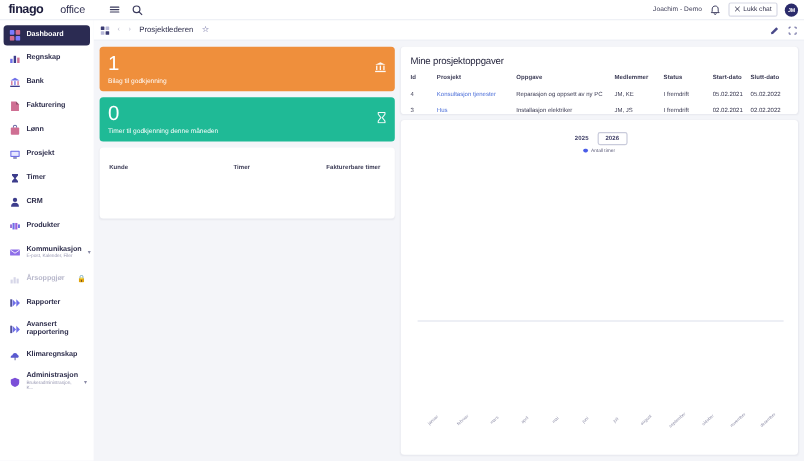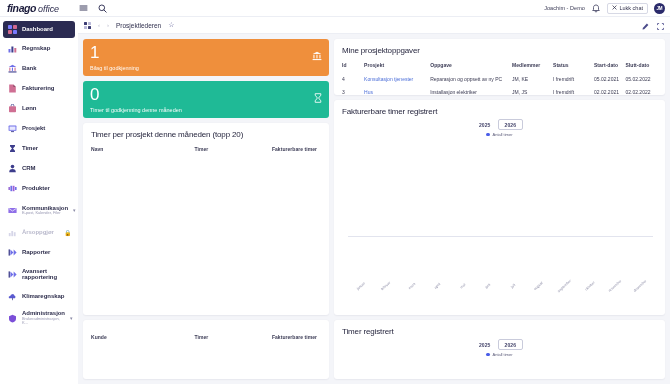--- a/index.html
+++ b/index.html
@@ -10,21 +10,21 @@
     overflow: hidden;
   }
   #app { position: relative; width: 670px; height: 384px; display: flex; flex-direction: column; }
 
   
   .topbar {
     height: 17px; min-height: 17px; background: #ffffff;
     display: flex; align-items: center; padding: 0 5px 0 7px;
     border-bottom: 1px solid #eceef4;
   }
-  .logo { display: flex; align-items: baseline; gap: 2px; font-style: italic; }
+  .logo { display: flex; align-items: baseline; gap: 14px; }
   .logo-fin { font-size: 10.5px; font-weight: 700; color: #1c1c3c; letter-spacing: -0.4px; }
   .logo-office { font-size: 9px; font-weight: 400; color: #2e2e4f; letter-spacing: -0.1px; text-align: right; }
   .topbar-icons { display: flex; align-items: center; gap: 10px; margin-left: 20px; }
   .ico { color: #3a3a5c; display: inline-flex; align-items: center; justify-content: center; }
   .spacer { flex: 1; }
   .user-name { font-size: 5.5px; color: #3a3a55; letter-spacing: 0.05px; }
   .bell { margin-left: 7px; }
   .chat-btn {
     display: flex; align-items: center; gap: 2.5px;
     border: 1px solid #d7d9e5; border-radius: 2px;
@@ -437,33 +437,20 @@
           <div class="kpi" style="background:#1fba96">
             <div class="kpi-num">0</div>
             <div class="kpi-label">Timer til godkjenning denne måneden</div>
             <span class="kpi-ico">
               <svg width="8" height="10" viewBox="0 0 8 10">
                   <path d="M1.2 0.7 h5.6 v1.5 L4.6 5 l2.2 2.8 v1.5 H1.2 V7.8 L3.4 5 L1.2 2.2 Z" fill="none" stroke="#fff" stroke-width="0.9" stroke-linejoin="round"></path>
                 </svg>
             </span>
           </div>
 
-          <div class="card hours-card">
-            <div class="card-title">Timer per prosjekt denne måneden (topp 20)</div>
-            <table class="tbl">
-              <thead>
-                <tr>
-                  <th style="width:45%">Navn</th>
-                  <th style="width:28%">Timer</th>
-                  <th style="width:27%;text-align:right">Fakturerbare timer</th>
-                </tr>
-              </thead>
-              <tbody></tbody>
-            </table>
-          </div>
 
           <div class="card bottom-card">
             <table class="tbl">
               <thead>
                 <tr>
                   <th style="width:45%">Kunde</th>
                   <th style="width:28%">Timer</th>
                   <th style="width:27%;text-align:right">Fakturerbare timer</th>
                 </tr>
               </thead>
@@ -506,21 +493,20 @@
                   <td>JM, JS</td>
                   <td>I fremdrift</td>
                   <td>02.02.2021</td>
                   <td>02.02.2022</td>
                 </tr>
               </tbody>
             </table>
           </div>
 
           <div class="card chart-card">
-            <div class="card-title">Fakturerbare timer registrert</div>
             <div class="year-tabs">
               <span class="ytab">2025</span>
               <span class="ytab boxed">2026</span>
             </div>
             <div class="legend">
               <span class="legend-dot"></span>
               <span class="legend-text">Antall timer</span>
             </div>
             <div class="chart-body">
               <div class="plot">
@@ -560,30 +546,19 @@
                       <span>november</span>
                     </span>
                   <span class="xtick">
                       <span>desember</span>
                     </span>
                 </div>
               </div>
             </div>
           </div>
 
-          <div class="card bottom-card">
-            <div class="card-title">Timer registrert</div>
-            <div class="year-tabs">
-              <span class="ytab">2025</span>
-              <span class="ytab boxed">2026</span>
-            </div>
-            <div class="legend">
-              <span class="legend-dot"></span>
-              <span class="legend-text">Antall timer</span>
-            </div>
-          </div>
 
         </div>
 
       </div>
     </div>
   </div>
 </div>
 
 </body></html>

